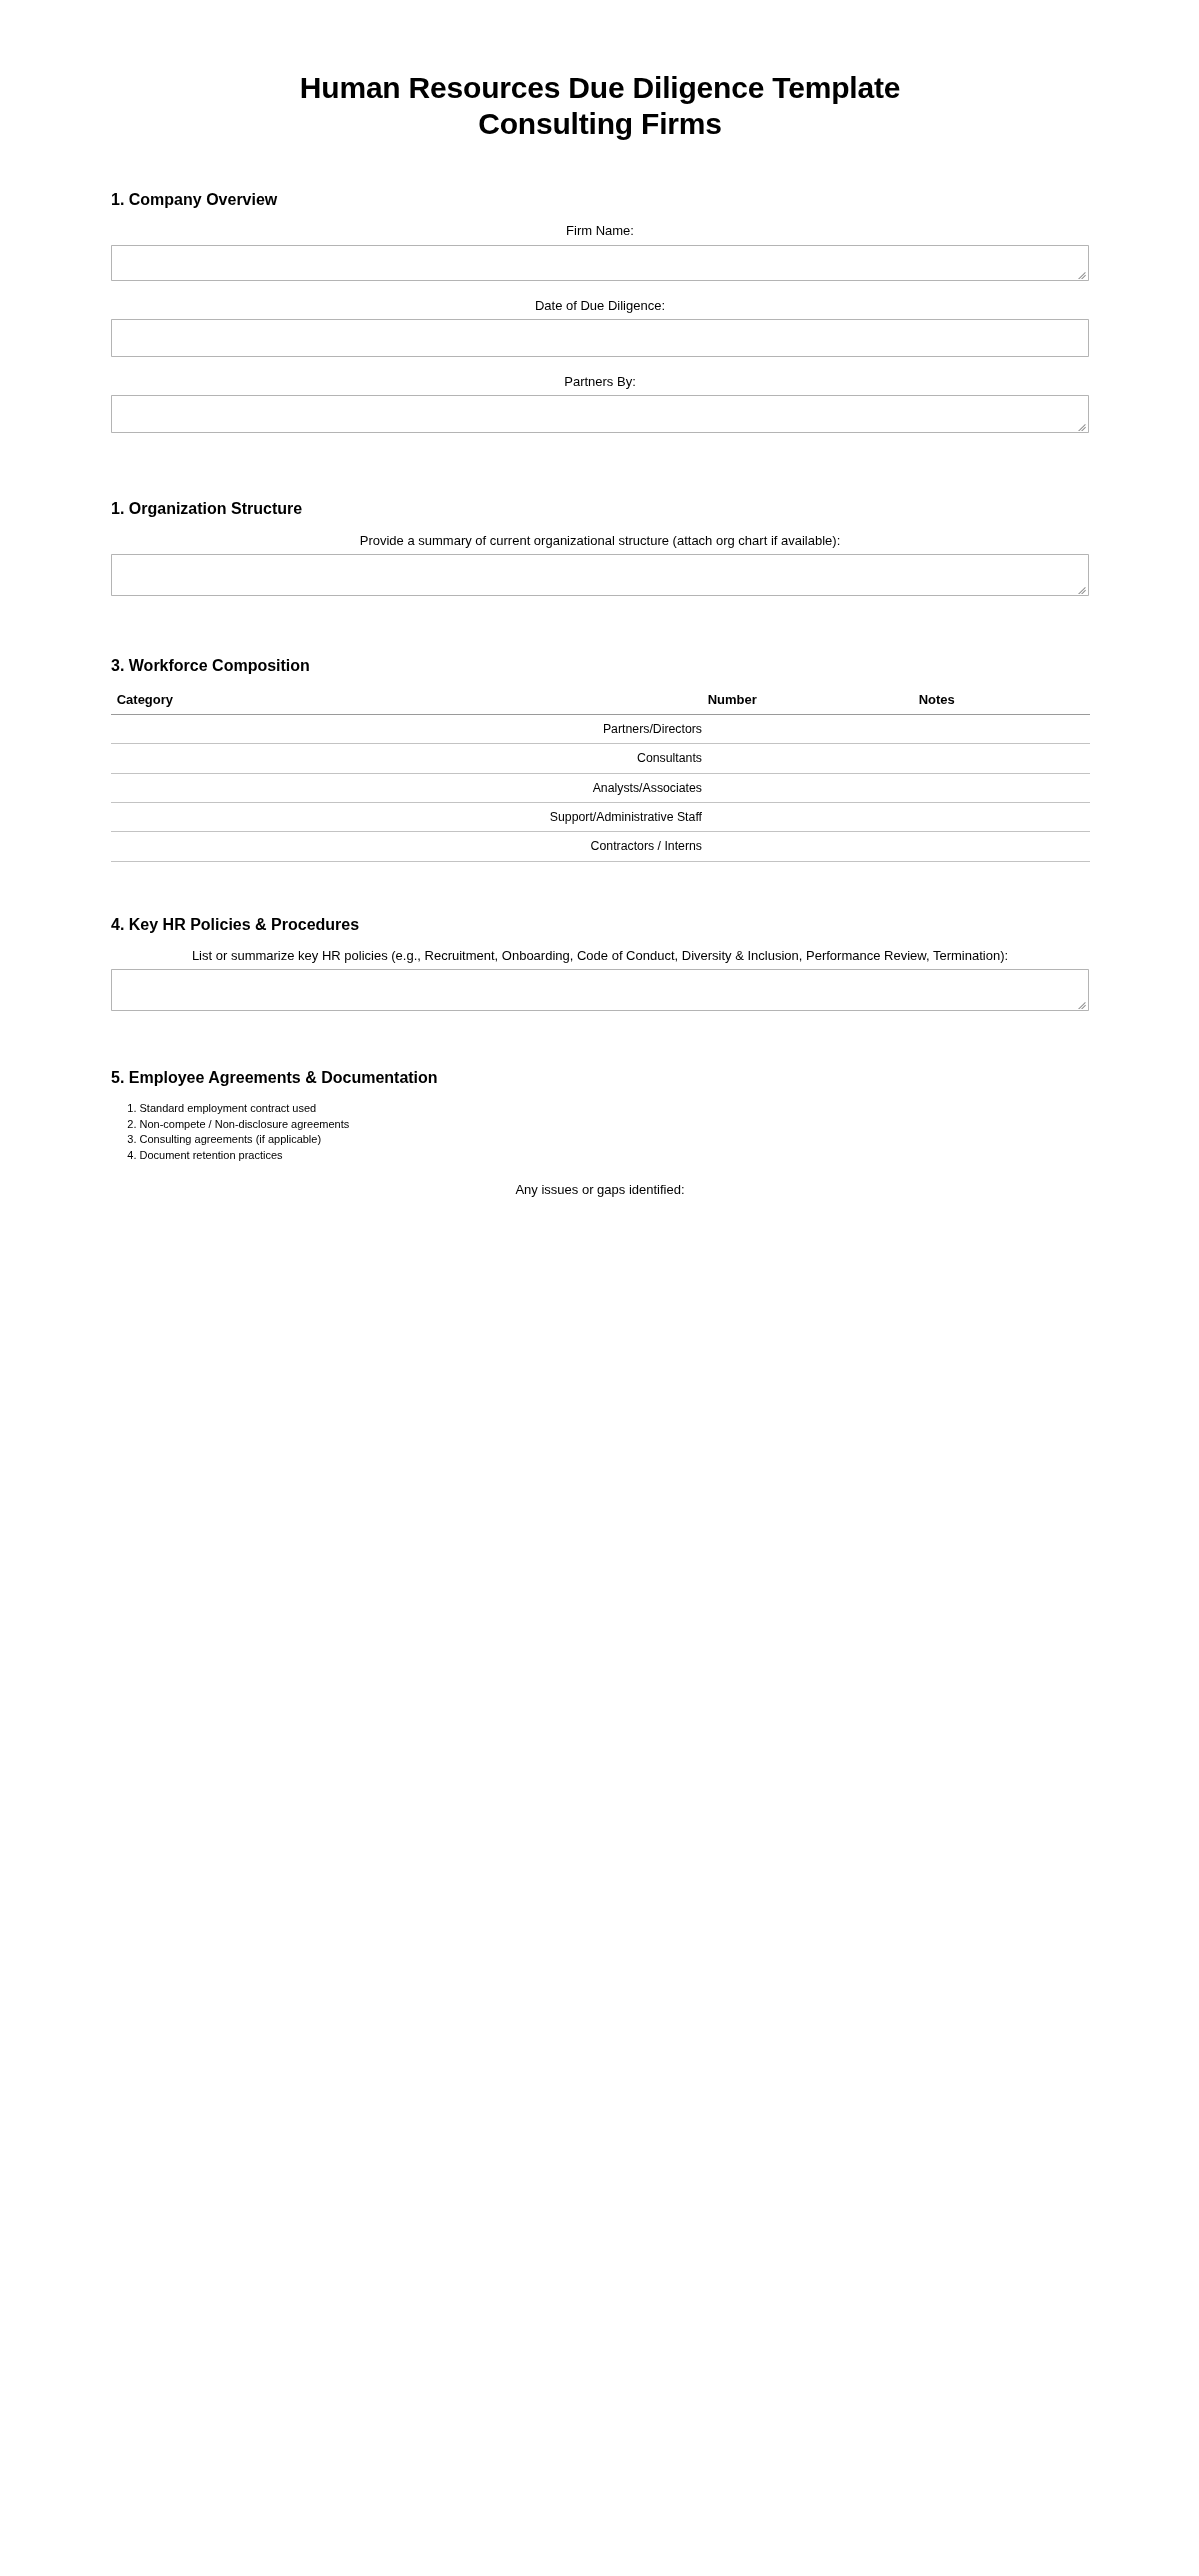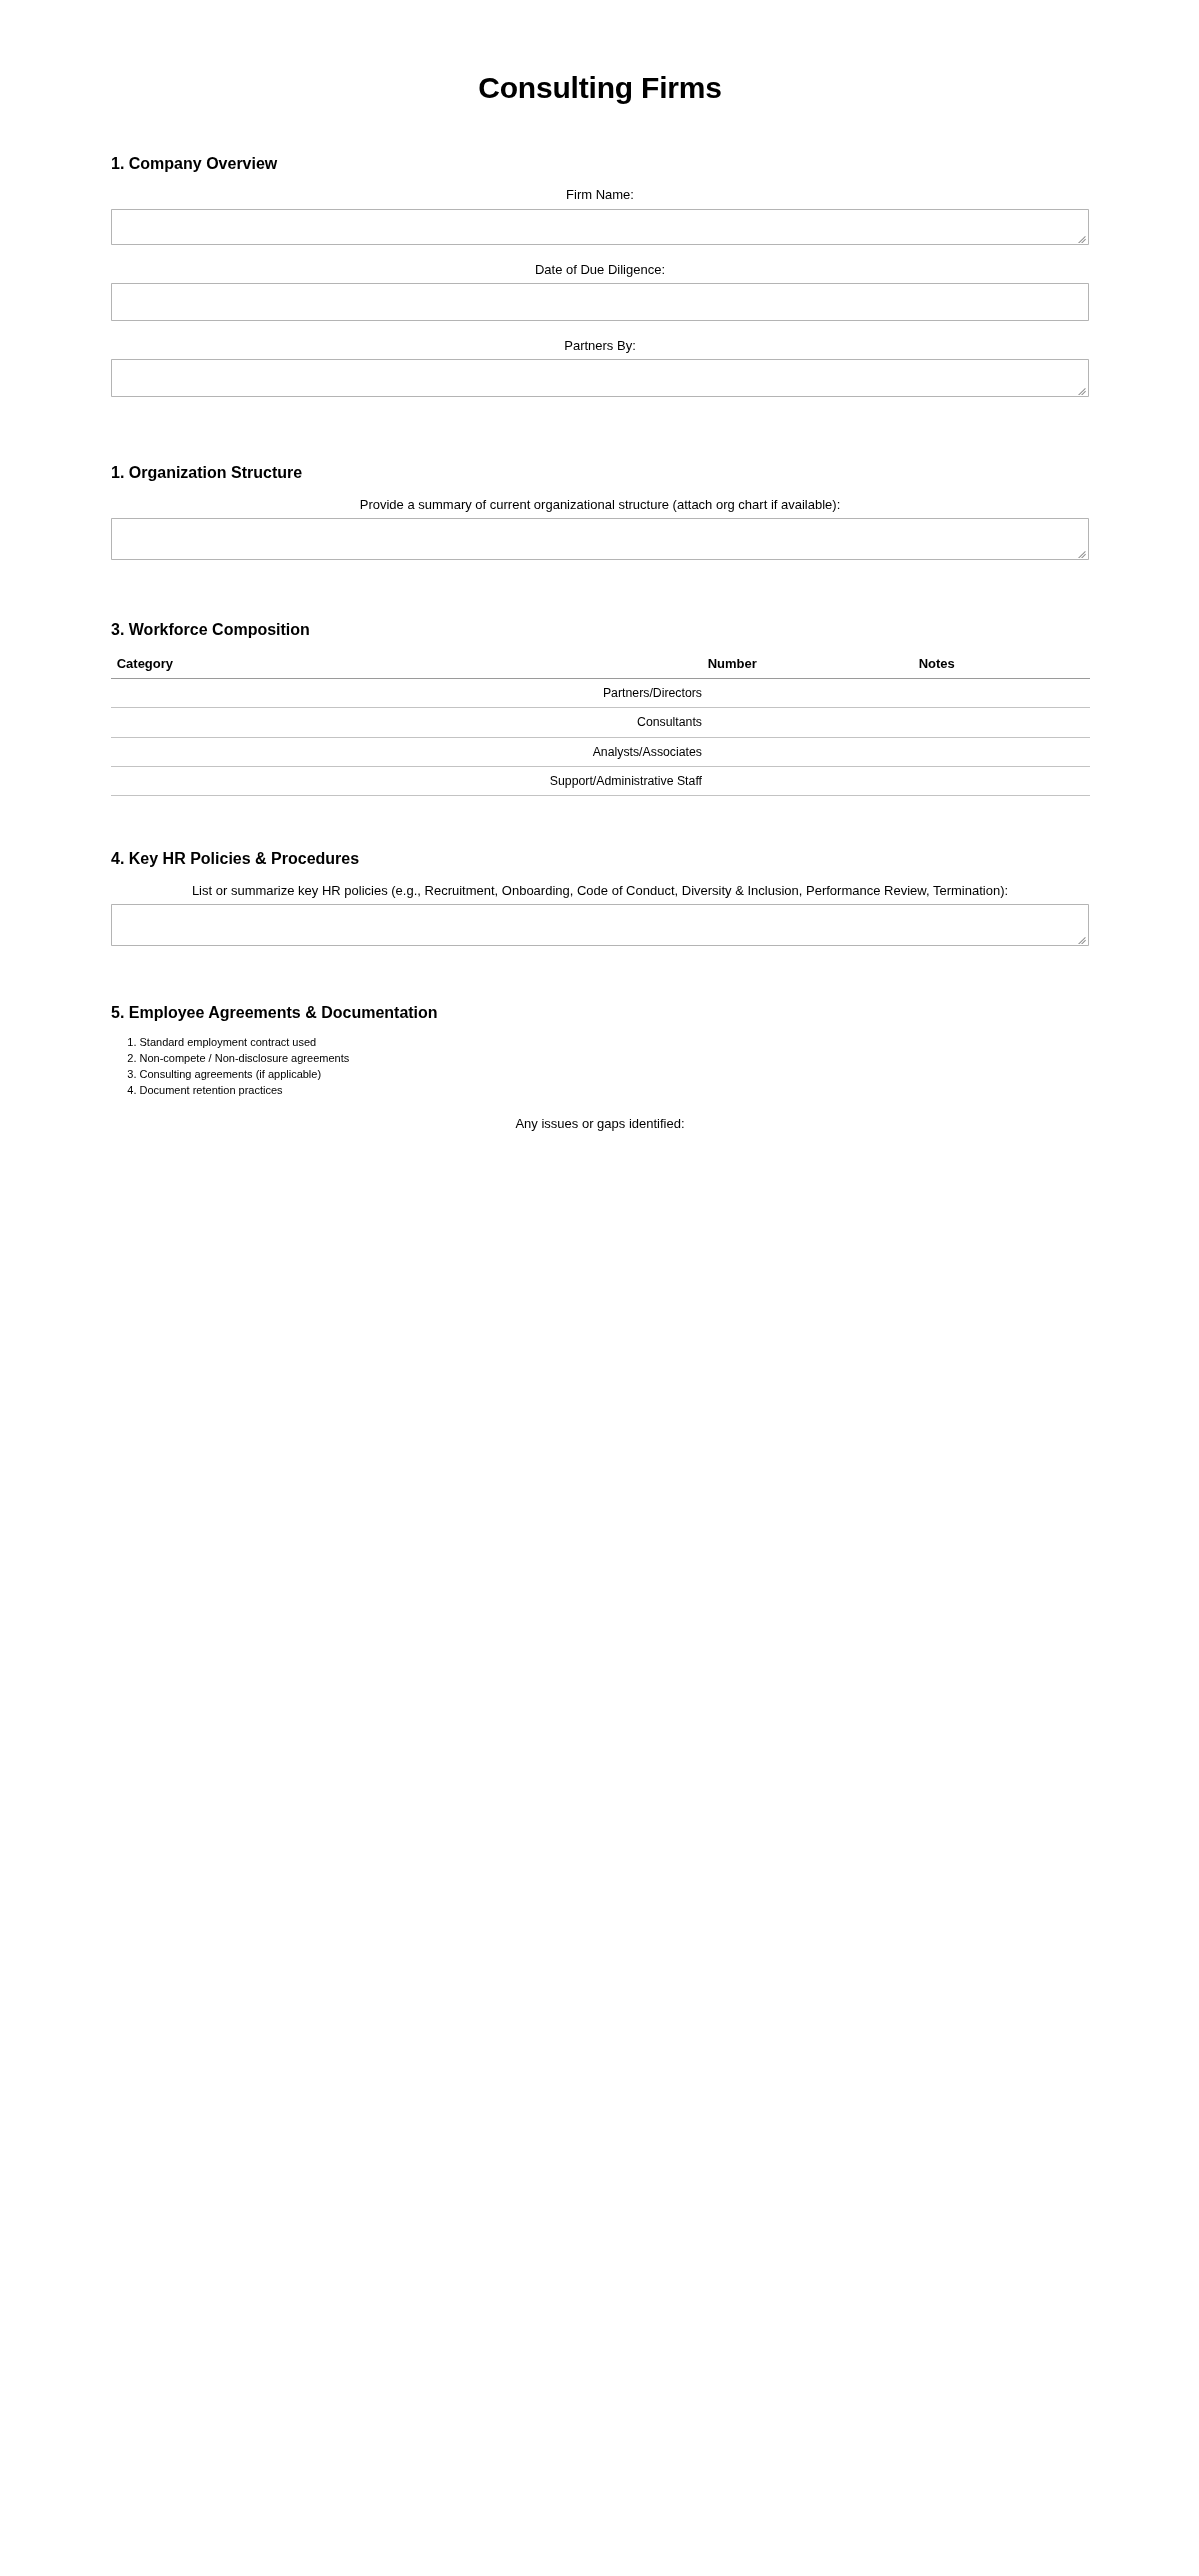--- a/index.html
+++ b/index.html
@@ -153,20 +153,21 @@
 
   .trailing-label { margin-top: 17px; }
 </style>
 </head>
 <body>
 
 <div class="page">
   <div class="doc">
 
     <h1 class="doc-title">
+      <span>Human Resources Due Diligence Template</span>
       <span class="line2">Consulting Firms</span>
     </h1>
 
     <div class="section section-1">
       <h2 class="section-heading">1. Company Overview</h2>
 
       <label class="field-label">Firm Name:</label>
       <div class="ta h-small">
         <span class="grip"></span>
       </div>
@@ -216,20 +217,25 @@
             <td></td>
             <td></td>
           </tr>
           <tr>
             <td>Analysts/Associates</td>
             <td></td>
             <td></td>
           </tr>
           <tr>
             <td>Support/Administrative Staff</td>
+            <td></td>
+            <td></td>
+          </tr>
+          <tr>
+            <td>Contractors / Interns</td>
             <td></td>
             <td></td>
           </tr>
         </tbody>
       </table>
     </div>
 
     <div class="section section-4">
       <h2 class="section-heading">4. Key HR Policies &amp; Procedures</h2>
       <label class="prompt">List or summarize key HR policies (e.g., Recruitment, Onboarding, Code of Conduct, Diversity &amp; Inclusion, Performance Review, Termination):</label>

